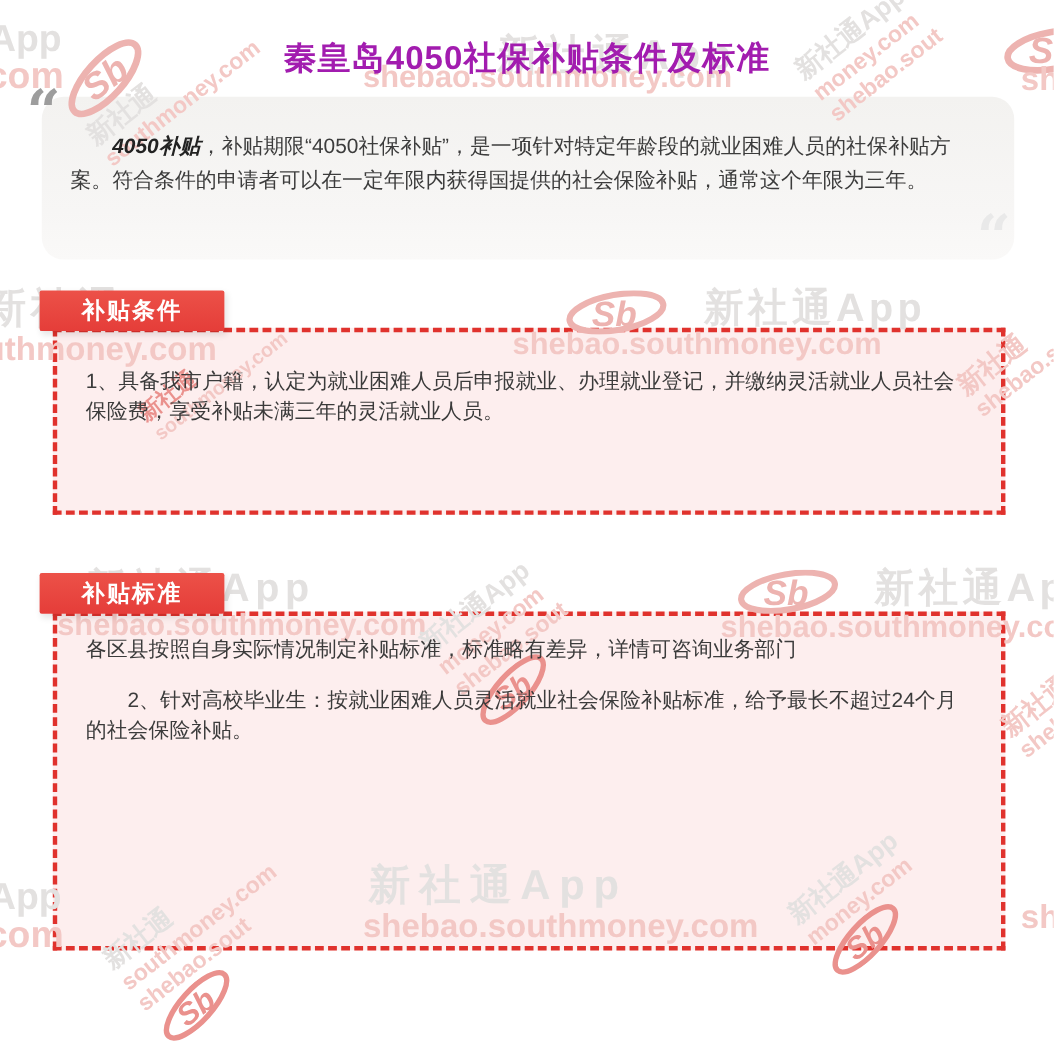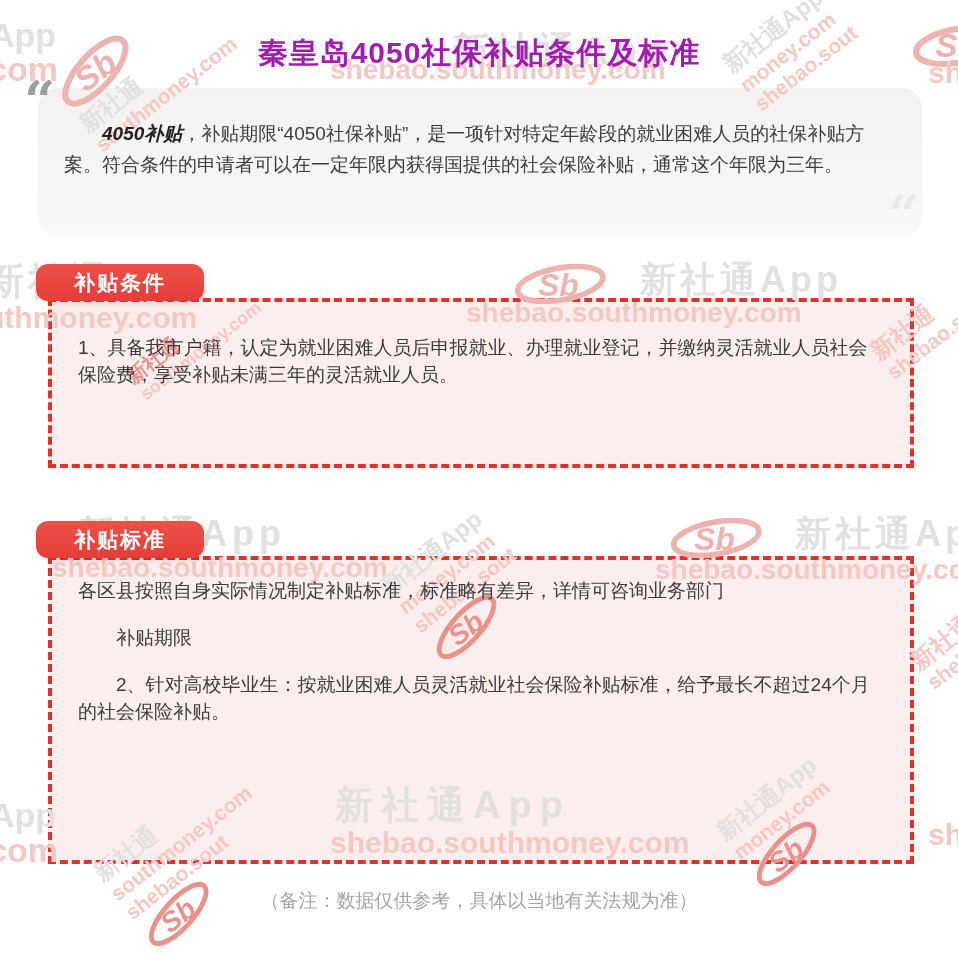--- a/index.html
+++ b/index.html
@@ -29,21 +29,21 @@
     position:absolute; font-family:"DejaVu Serif","Liberation Serif",serif;
     font-weight:bold; font-size:54px; line-height:1; z-index:4;
   }
   .quote-open  { left:24px;  top:74px;  color:#9d9d9d; }
   .quote-close { left:888px; top:188px; color:#e9e9e9; z-index:2; }
 
   .sec-label {
     position:absolute; left:36px; width:168px; height:37px; line-height:37px;
     background:linear-gradient(180deg,#ec5148,#e53d39);
     color:#ffffff; font-size:21px; font-weight:bold; text-align:center;
-    letter-spacing:2px; border-radius:12px; z-index:4;
+    letter-spacing:2px; border-radius:2px; z-index:4;
     box-shadow:2px 3px 6px rgba(0,0,0,0.10);
   }
   .label-1 { top:264px; }
   .label-2 { top:521px; }
 
   .dashed-box {
     position:absolute; left:48px; width:866px; box-sizing:border-box;
     border:4px dashed #e0322d; background:#fdeeee;
     padding:32px 26px 0 26px;
   }
@@ -190,18 +190,16 @@
   <span class="quote quote-close">“</span>
 
   <div class="sec-label label-1">补贴条件</div>
   <div class="dashed-box box-1">
     <p>1、具备我市户籍，认定为就业困难人员后申报就业、办理就业登记，并缴纳灵活就业人员社会保险费，享受补贴未满三年的灵活就业人员。</p>
   </div>
 
   <div class="sec-label label-2">补贴标准</div>
   <div class="dashed-box box-2">
     <p>各区县按照自身实际情况制定补贴标准，标准略有差异，详情可咨询业务部门</p>
-    <p class="indent">补贴期限</p>
     <p class="indent">2、针对高校毕业生：按就业困难人员灵活就业社会保险补贴标准，给予最长不超过24个月的社会保险补贴。</p>
   </div>
 
-  <p class="footer-note">（备注：数据仅供参考，具体以当地有关法规为准）</p>
 </div>
 
 </body></html>

